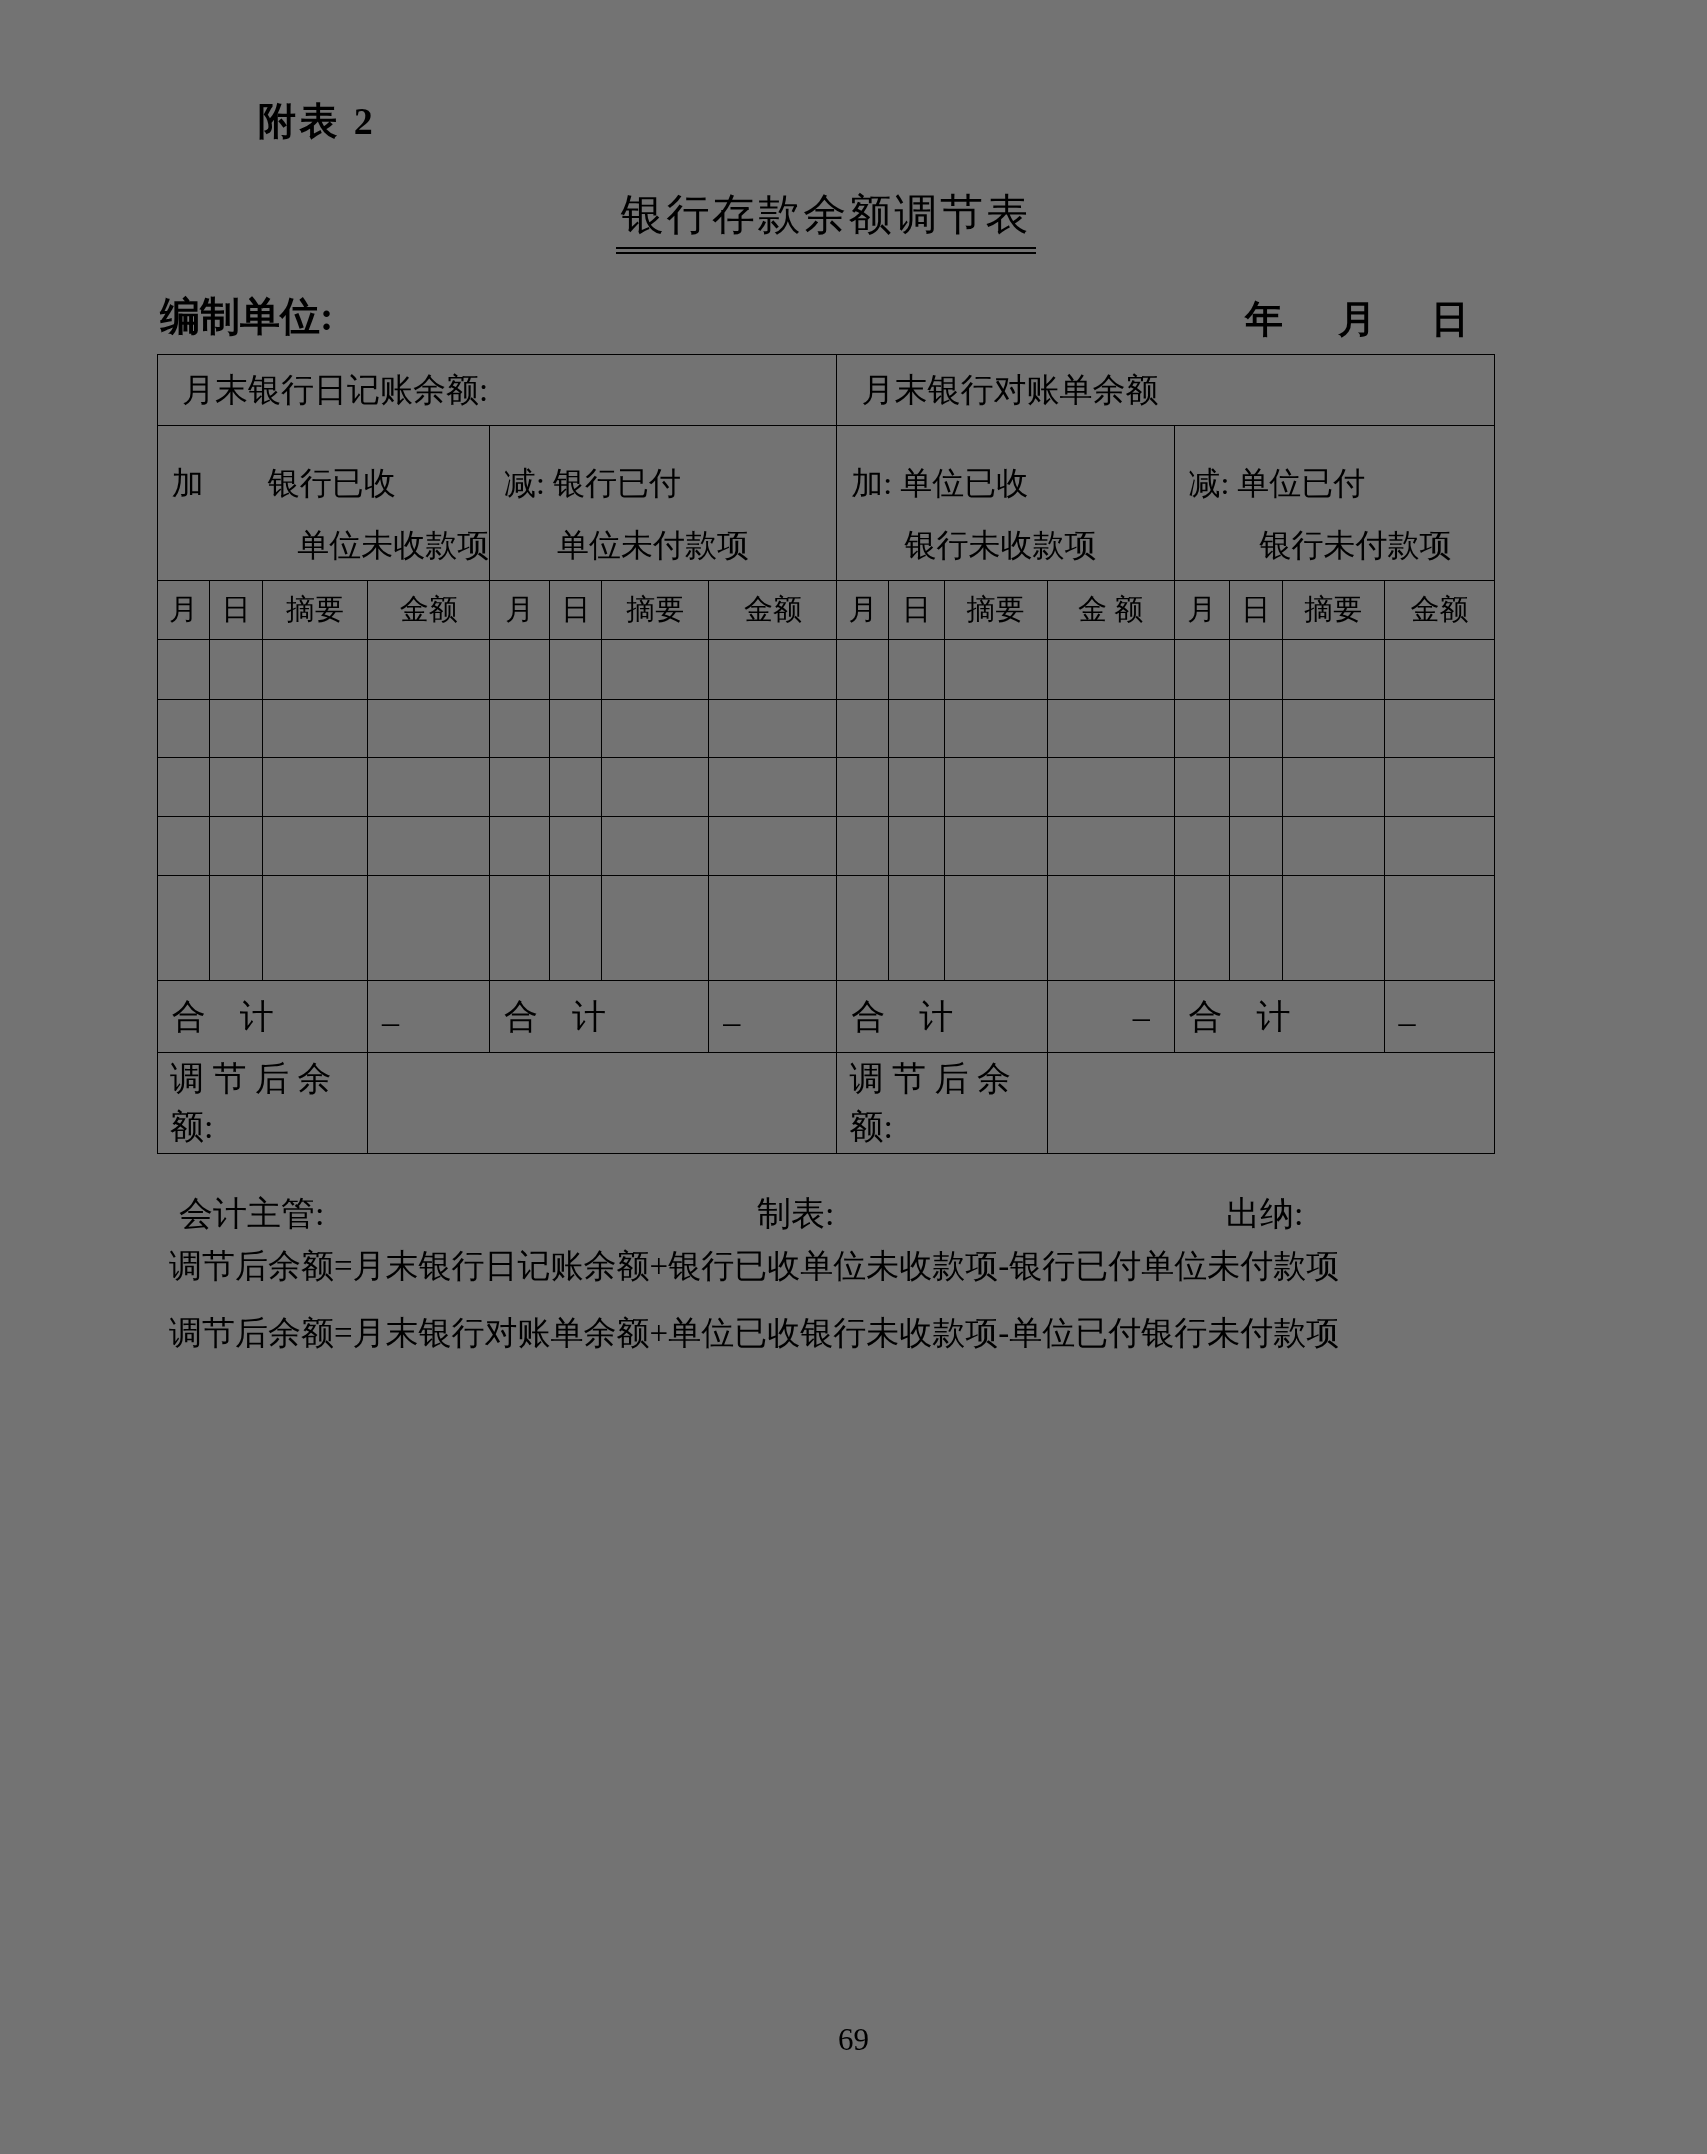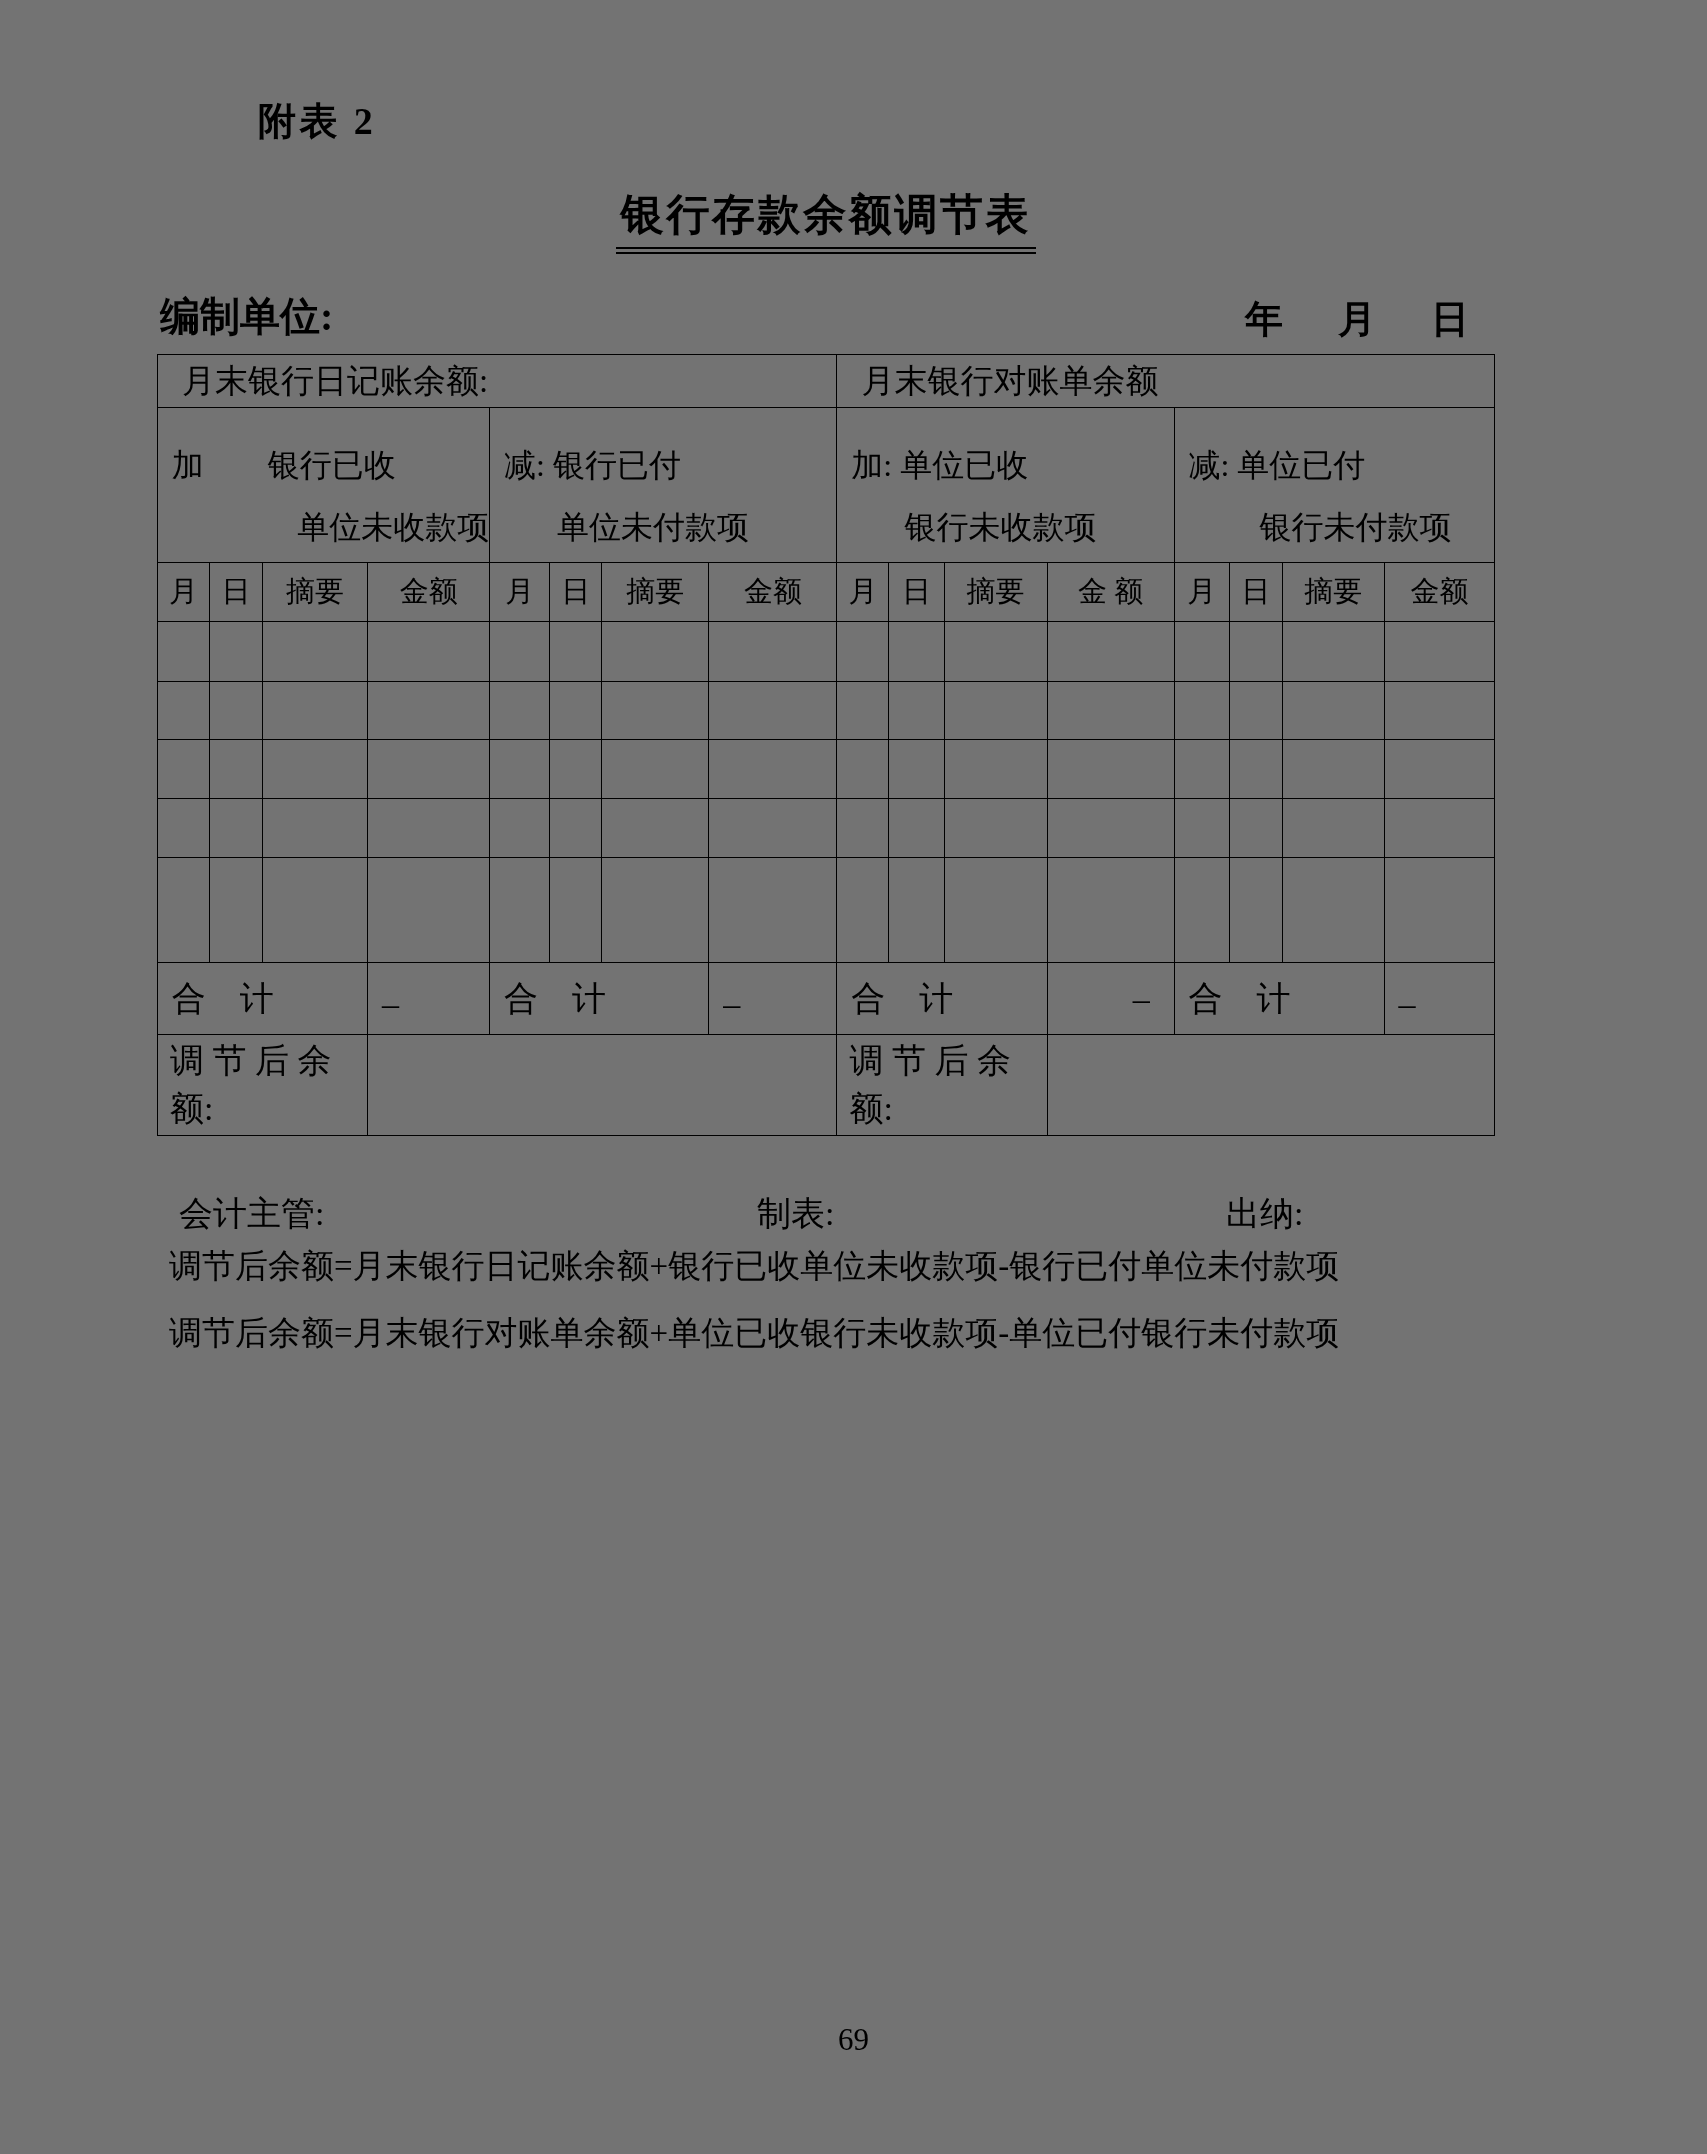--- a/index.html
+++ b/index.html
@@ -14,21 +14,21 @@
 
   .appendix {
     position:absolute; left:258px; top:96px;
     font-size:38px; font-weight:bold; letter-spacing:3.4px;
   }
   .title-wrap {
     position:absolute; left:157px; top:186px; width:1338px; text-align:center;
   }
   .doc-title {
     display:inline-block;
-    font-size:43px; font-weight:bold; letter-spacing:2.6px;
+    font-size:43px; font-weight:normal; letter-spacing:2.6px;
     border-bottom:7.7px double #000; padding:0 5.2px 3.4px 5.2px;
   }
   .prep-label {
     position:absolute; left:160px; top:289px;
     font-size:40px; font-weight:bold;
   }
   .date-label {
     position:absolute; left:1245px; top:294px;
     font-size:38px; font-weight:bold;
     display:flex; gap:55px;
@@ -38,21 +38,21 @@
     position:absolute; left:157px; top:354px;
     border-collapse:collapse; table-layout:fixed;
     width:1338px;
   }
   table.recon td {
     border:1.7px solid #000;
     font-size:31px; font-weight:normal;
     vertical-align:middle;
     overflow:hidden;
   }
-  tr.r-balance td { height:53px; font-size:33px; padding-left:24px; }
+  tr.r-balance td { height:71px; font-size:33px; padding-left:24px; }
   tr.r-ops td { height:155px; vertical-align:top; font-size:32px; padding-left:13.8px; padding-top:26px; }
   tr.r-ops .l1, tr.r-ops .l2 { line-height:62px; white-space:pre; }
   td.op-c4 { padding-left:24px; }
   .ind-c1 { padding-left:33px;text-align:right; }
   .ind-c2 { padding-left:53px; }
   .ind-c3 { padding-left:5.2px;margin-left:48px; }
   .ind-c4 { padding-left:71px; }
   tr.r-head td { height:59px; text-align:center; font-size:29px; padding:0; }
   tr.re1 td { height:60px; }
   tr.re2 td { height:58px; }

